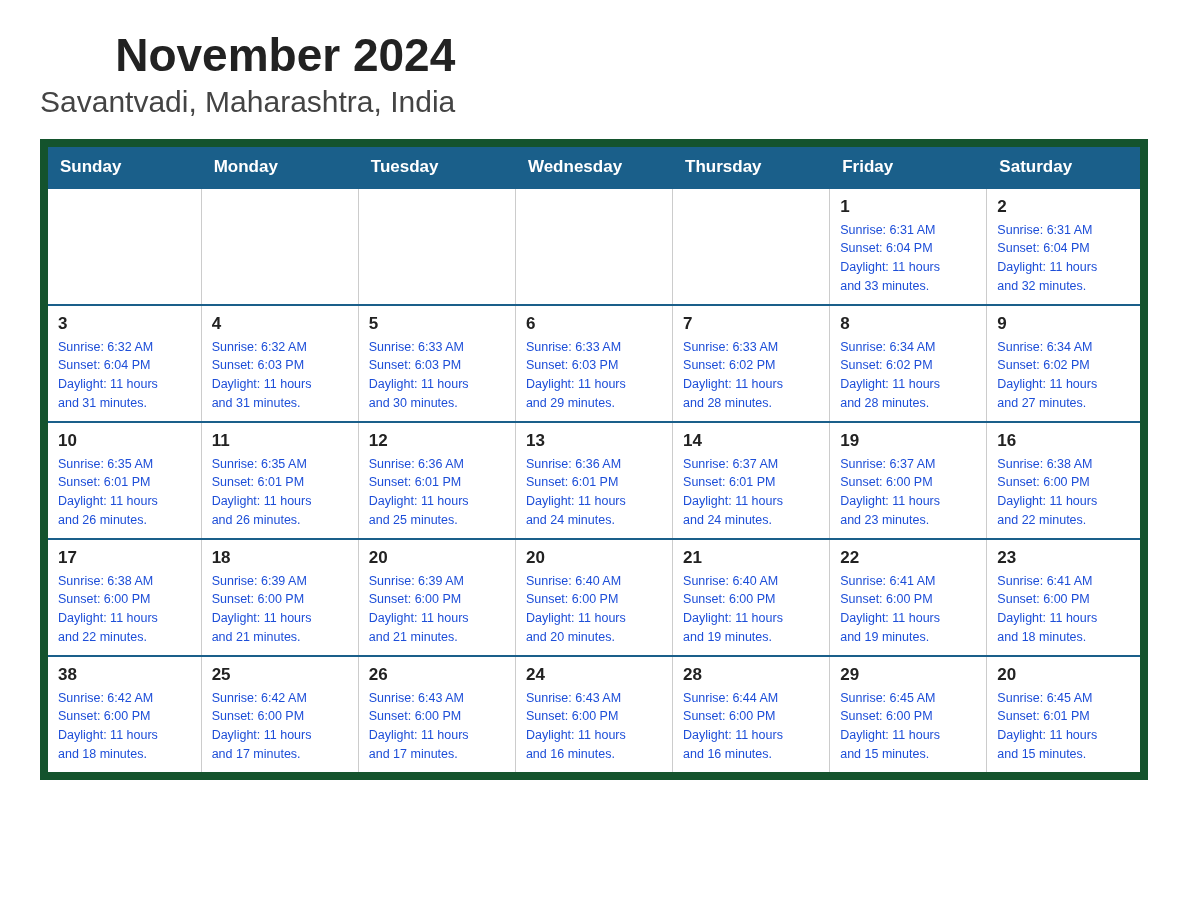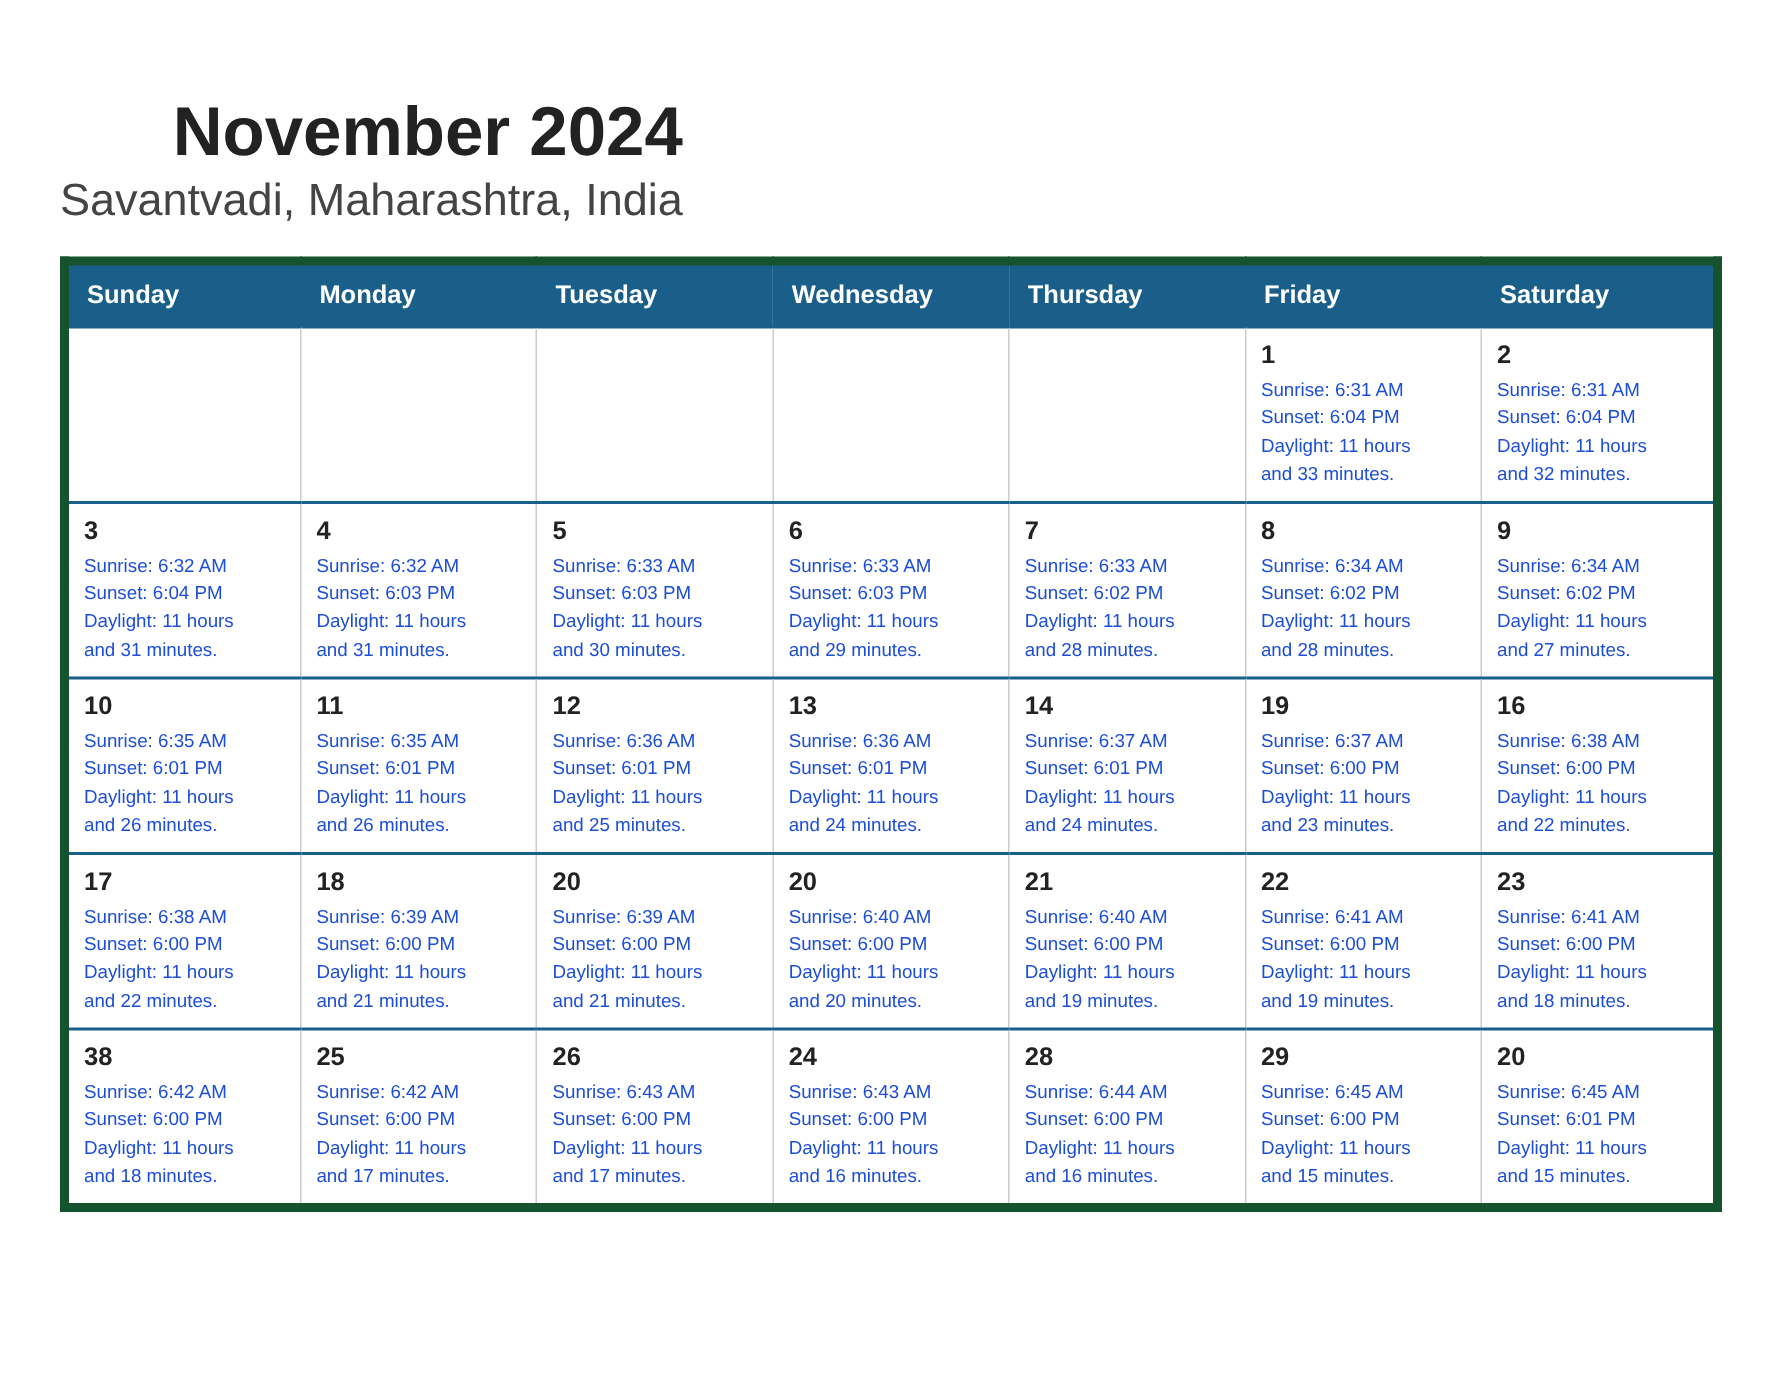--- a/index.html
+++ b/index.html
@@ -39,38 +39,37 @@
       border-left: 10px solid transparent;
       border-right: 10px solid transparent;
       border-top: 14px solid #1a6ea0;
       margin-left: 2px;
       vertical-align: middle;
       position: relative;
       top: -3px;
     }
     .title-block {
       text-align: right;
-      margin-top: 32px;
     }
     .title-block h1 {
       font-size: 46px;
       font-weight: bold;
       color: #222;
       line-height: 1.1;
     }
     .title-block h2 {
       font-size: 30px;
       font-weight: normal;
       color: #444;
       margin-top: 4px;
     }
     .calendar {
       width: 100%;
       border-collapse: collapse;
-      border: 6px solid #14532d;
+      border: 8px solid #14532d;
     }
     .calendar th {
       background-color: #1a5f8a;
       color: #fff;
       font-size: 17px;
       font-weight: bold;
       padding: 10px 12px;
       text-align: left;
       border: 1px solid #1a5f8a;
     }

